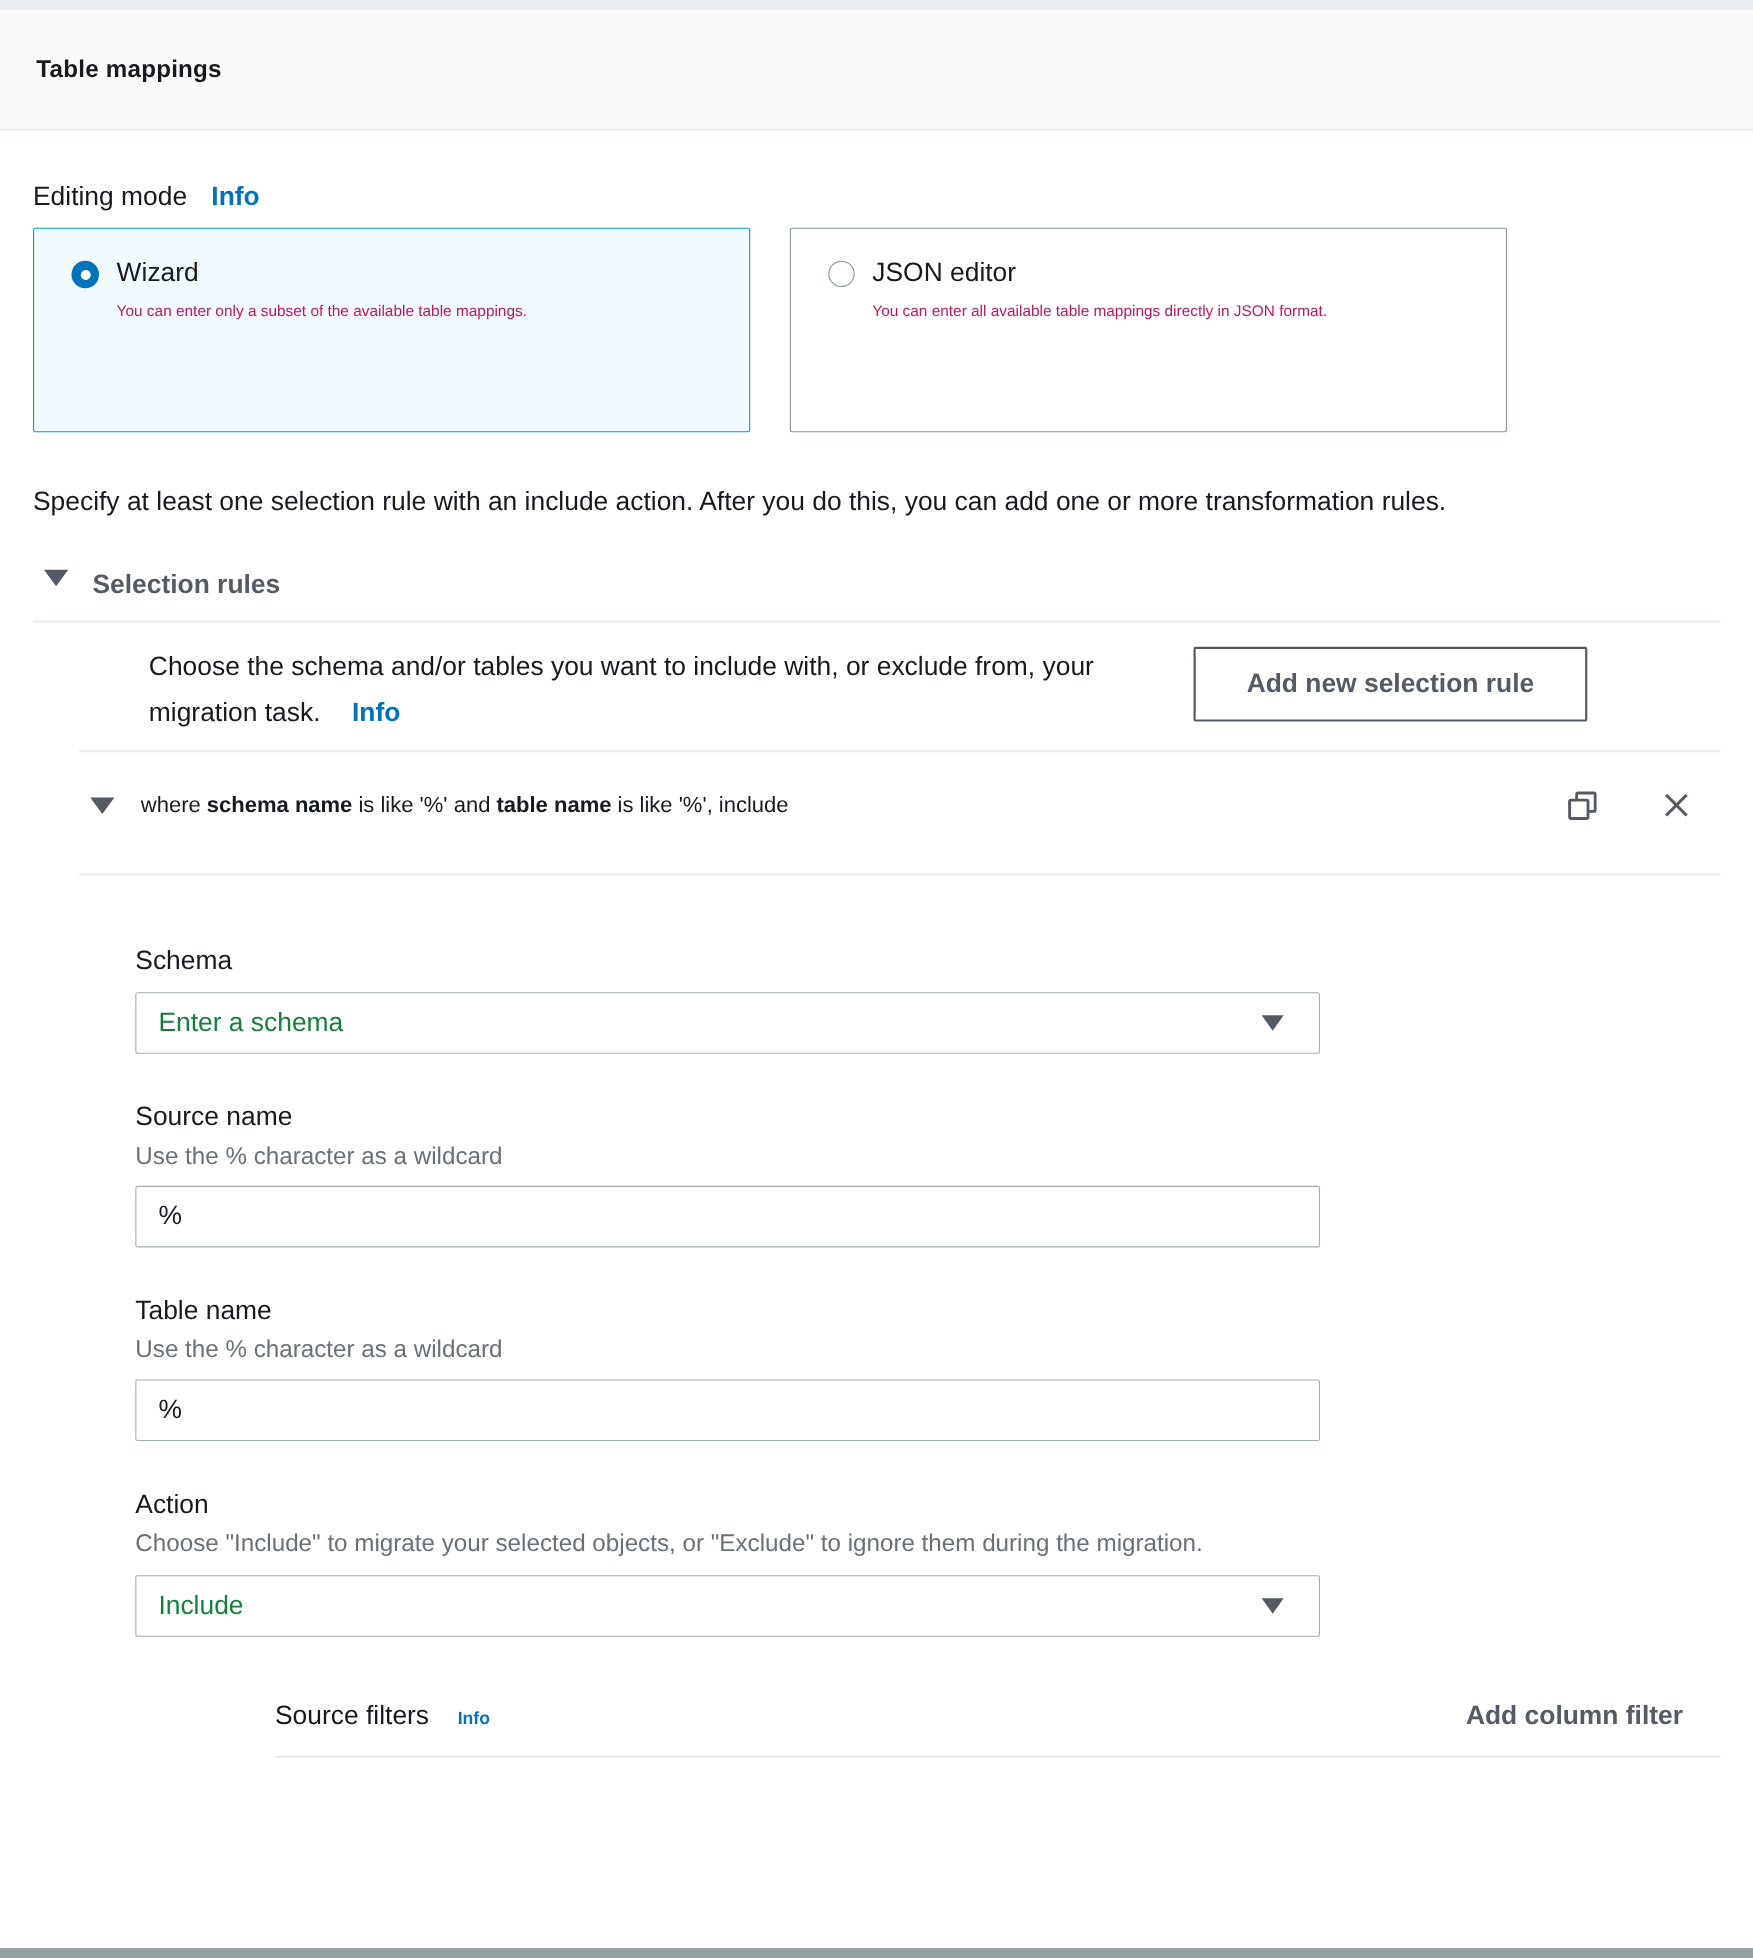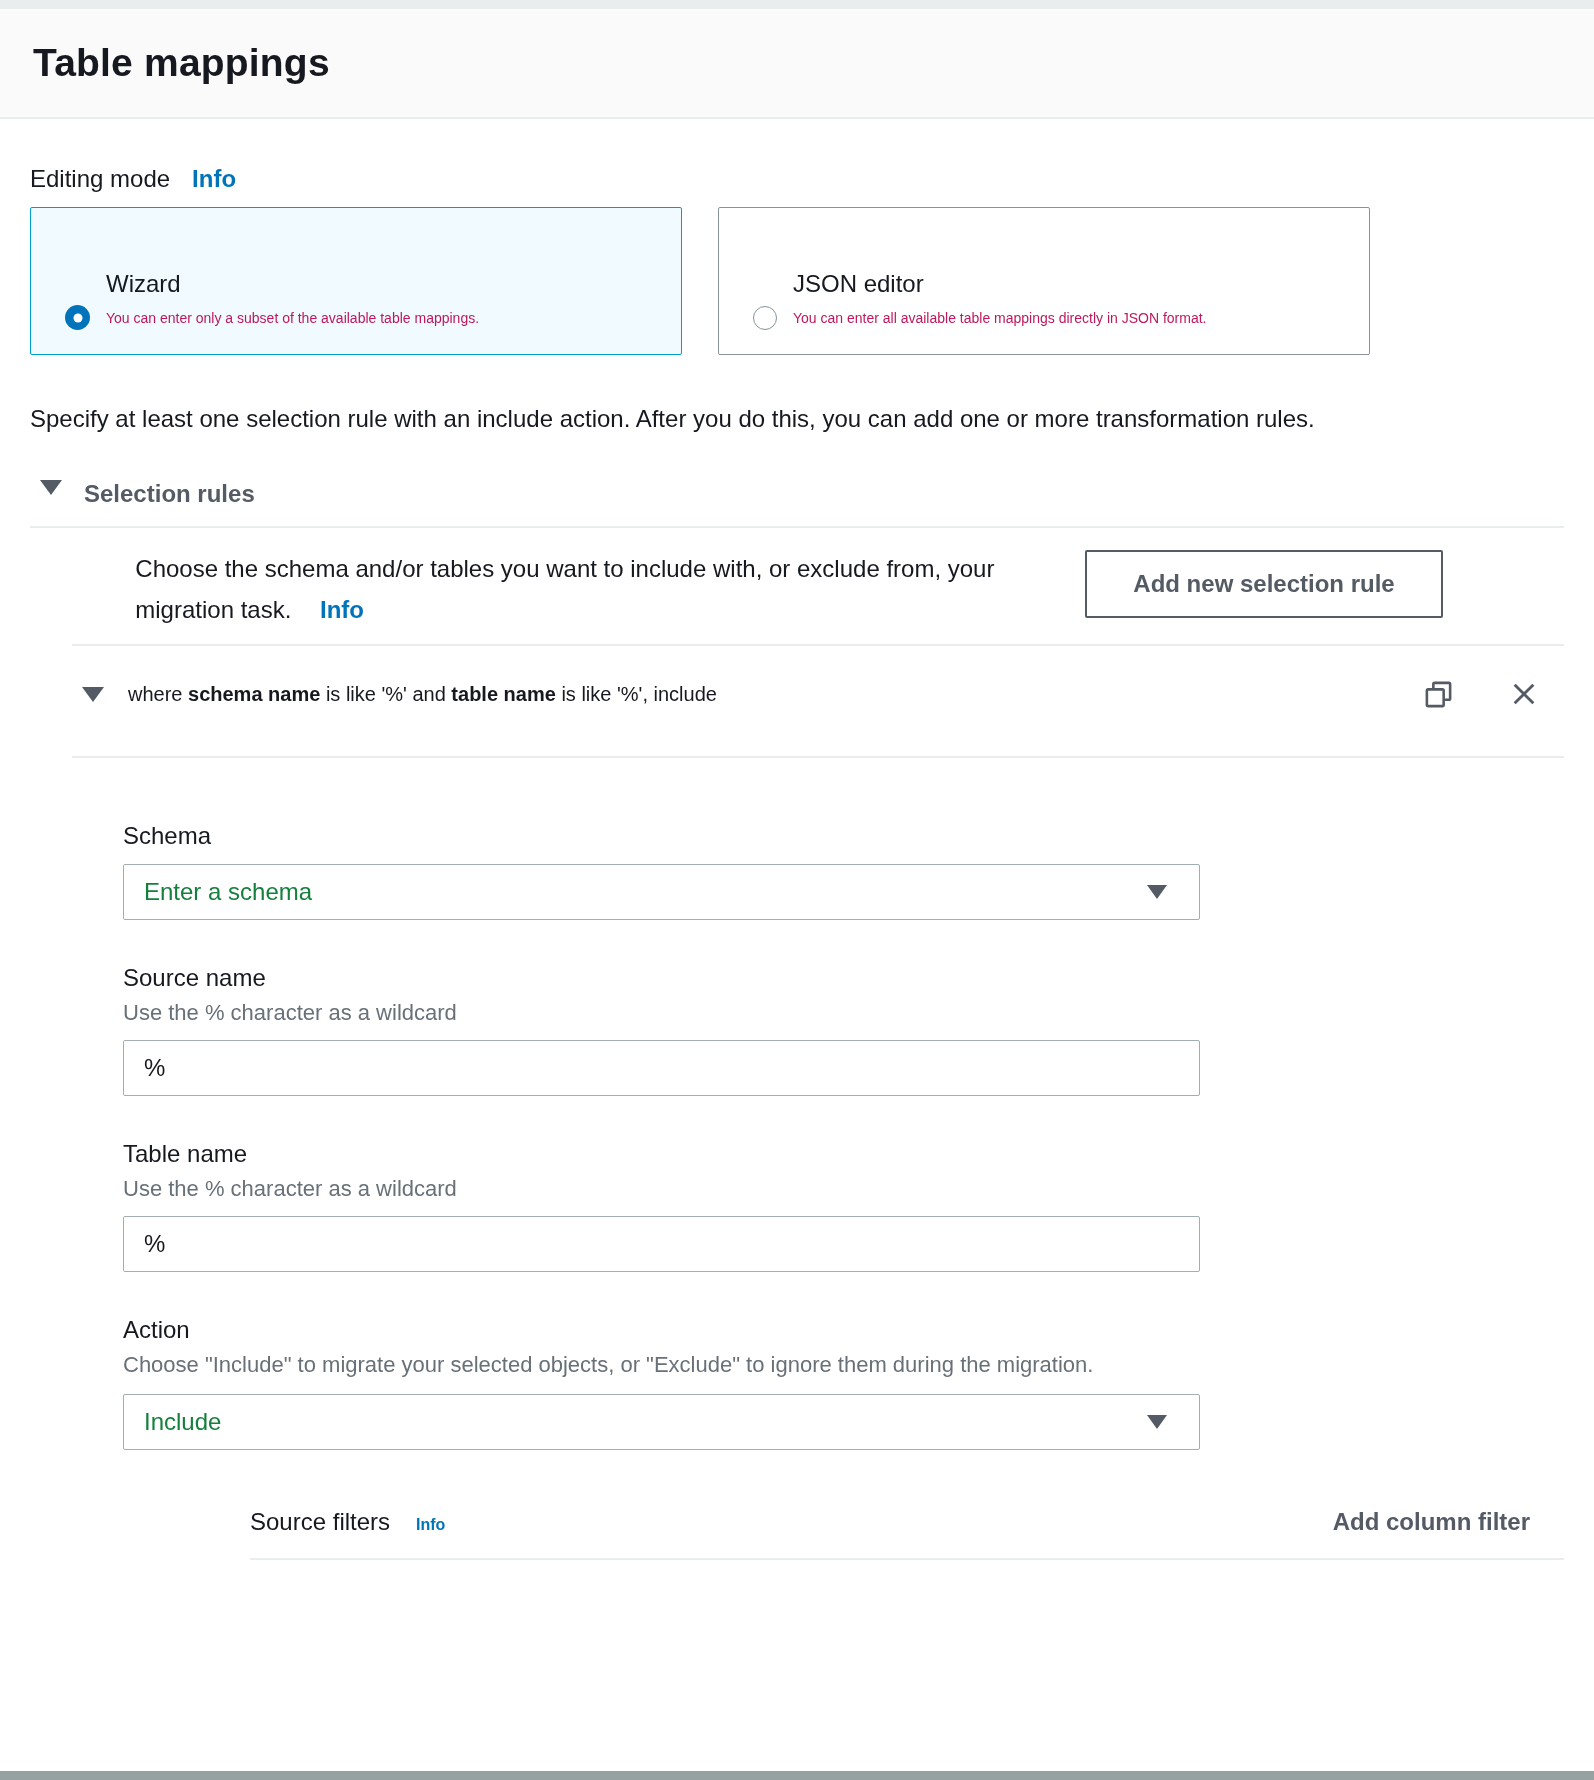--- a/index.html
+++ b/index.html
@@ -15,35 +15,35 @@
   }
   .top-strip { height: 9px; background: #e9eded; }
   .header {
     height: 110px;
     background: #fafafa;
     border-bottom: 2px solid #eaeded;
     display: flex;
     align-items: center;
     padding: 0 33px;
   }
-  .header h1 { margin: 0; font-size: 39px; font-weight: 700; color: #16191f; letter-spacing: 0.2px; }
+  .header h1 { margin: 0; font-size: 22px; font-weight: 700; color: #16191f; letter-spacing: 0.2px; }
 
   .content { padding: 0 30px; }
 
   .info-link { color: #0073bb; font-weight: 700; cursor: pointer; text-decoration: none; }
 
   .editing-row { margin-top: 46px; font-size: 24px; display: flex; align-items: baseline; gap: 22px; }
 
   .cards { margin-top: 14px; display: flex; gap: 36px; }
   .card {
-    width: 652px; height: 148px;
+    width: 652px; height: 186px;
     border: 1.5px solid #879596; border-radius: 2px;
     background: #fff;
     padding: 26px 18px 24px 34px;
-    display: flex; align-items: flex-end; gap: 16px;
+    display: flex; align-items: flex-start; gap: 16px;
     cursor: pointer;
   }
   .card.selected { border: 1.5px solid #00a1c9; background: #f1faff; }
   .radio {
     flex: 0 0 auto;
     width: 24px; height: 24px; border-radius: 50%;
     border: 1.5px solid #87939a; background: #fff;
     margin-top: 3px; position: relative;
   }
   .radio.checked { border: none; background: #0073bb; width: 25px; height: 25px; }

